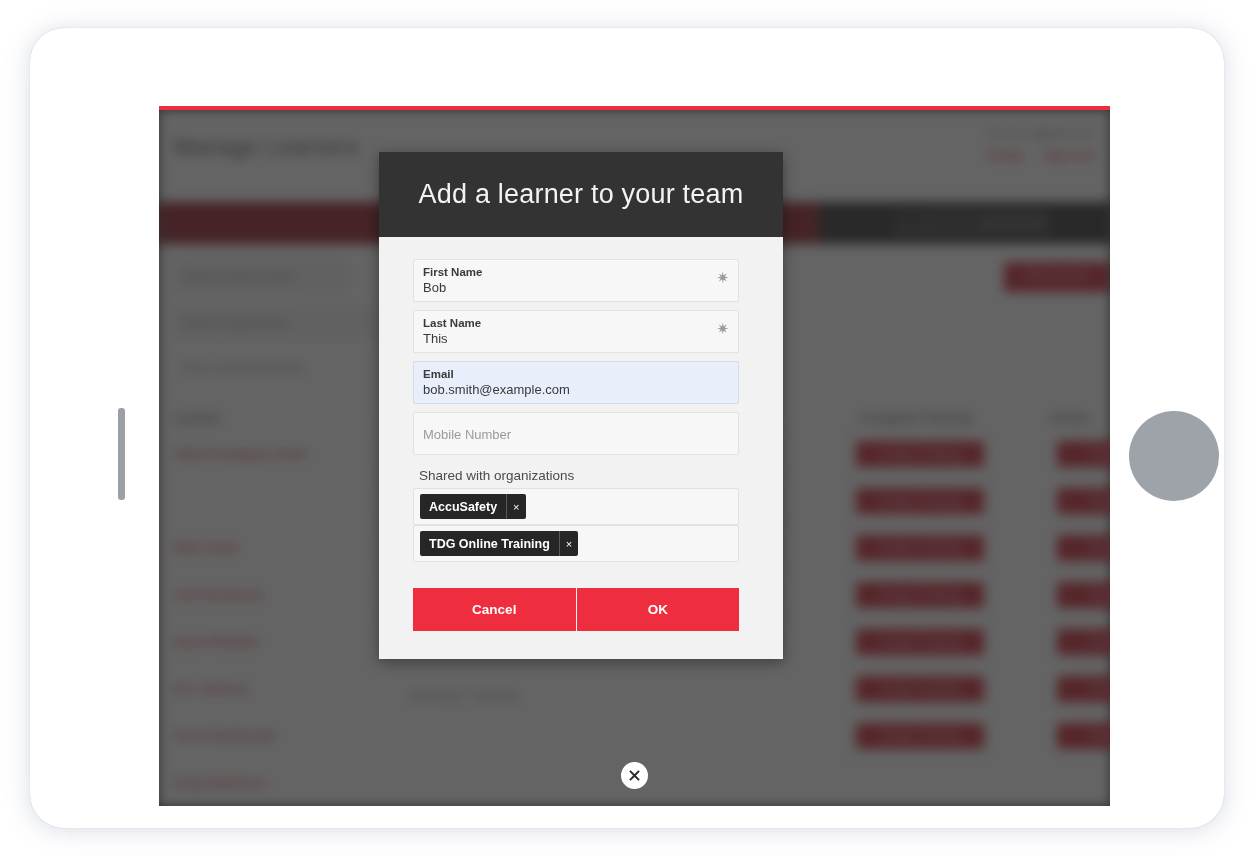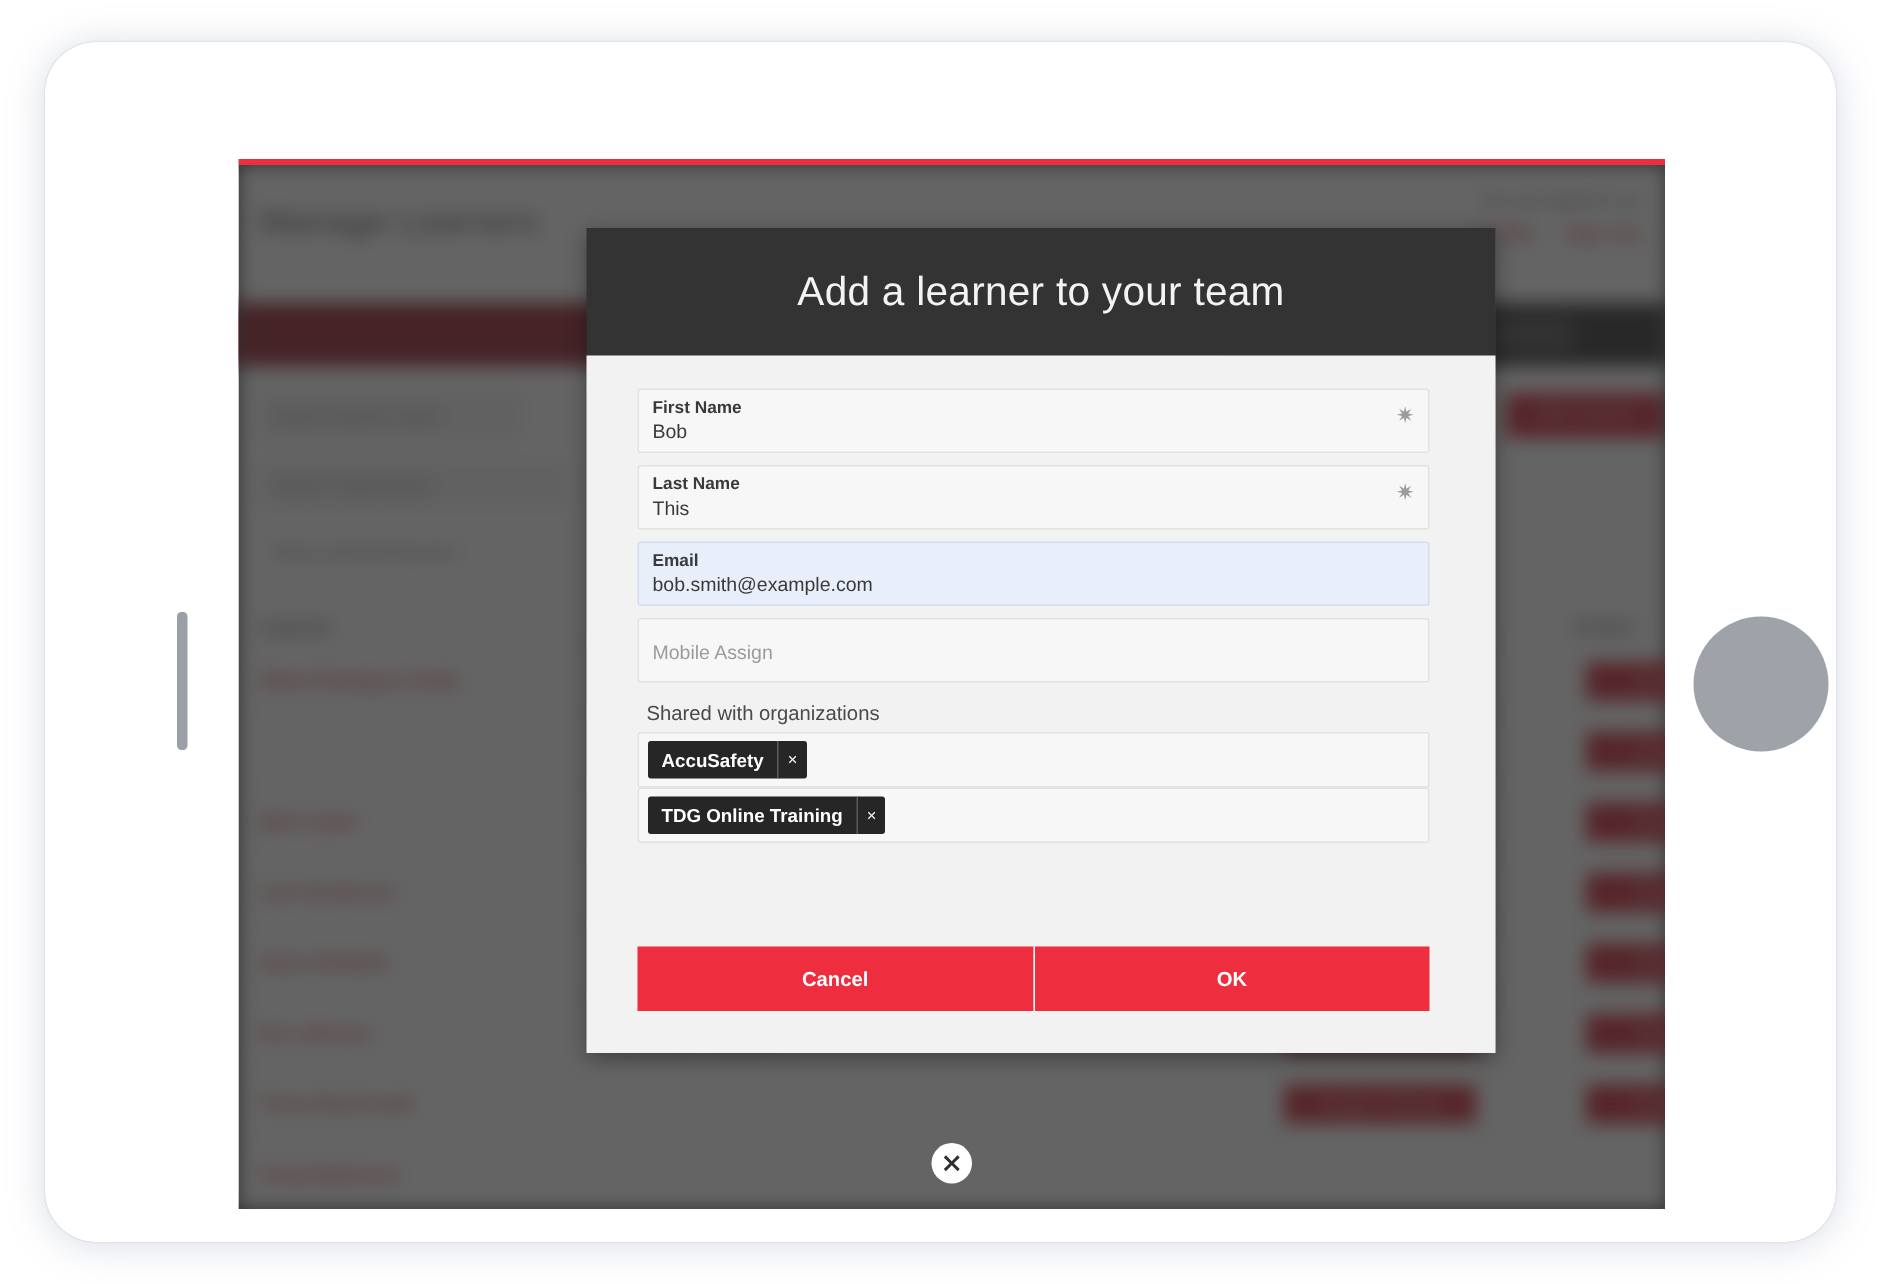--- a/index.html
+++ b/index.html
@@ -167,23 +167,23 @@
   }
   .bg-vline {
     position: absolute;
     width: 1px;
     background: #dcdcdc;
   }
 
   
   #modal {
     position: absolute;
-    left: 232px;
+    left: 220px;
     top: 46px;
-    width: 606px;
+    width: 404px;
     z-index: 5;
     box-shadow: 0 3px 14px rgba(0,0,0,0.4);
   }
   #modal-header {
     background: #333333;
     height: 85px;
     display: flex;
     align-items: center;
     justify-content: center;
   }
@@ -289,21 +289,20 @@
   .action-btn {
     flex: 1;
     height: 43px;
     background: #ee2d3e;
     border: none;
     color: #ffffff;
     font-size: 13.5px;
     font-weight: bold;
     font-family: "Liberation Sans", sans-serif;
     cursor: pointer;
-    margin-top: 43px;
   }
   .action-btn + .action-btn { border-left: 1px solid #f7f7f7; }
 
   
   #overlay-close {
     position: absolute;
     left: 462px;
     top: 656px;
     width: 27px;
     height: 27px;
@@ -414,21 +413,21 @@
           <span class="field-value">This</span>
           <span class="req-asterisk">✷</span>
         </div>
 
         <div class="field focused">
           <span class="field-label">Email</span>
           <span class="field-value">bob.smith@example.com</span>
         </div>
 
         <div class="field">
-          <span class="field-placeholder">Mobile Assign</span>
+          <span class="field-placeholder">Mobile Number</span>
         </div>
 
         <div class="section-label">Shared with organizations</div>
         <div class="tag-field">
           <span class="chip">
             <span class="chip-label">AccuSafety</span>
             <span class="chip-remove">×</span>
           </span>
         </div>
 

